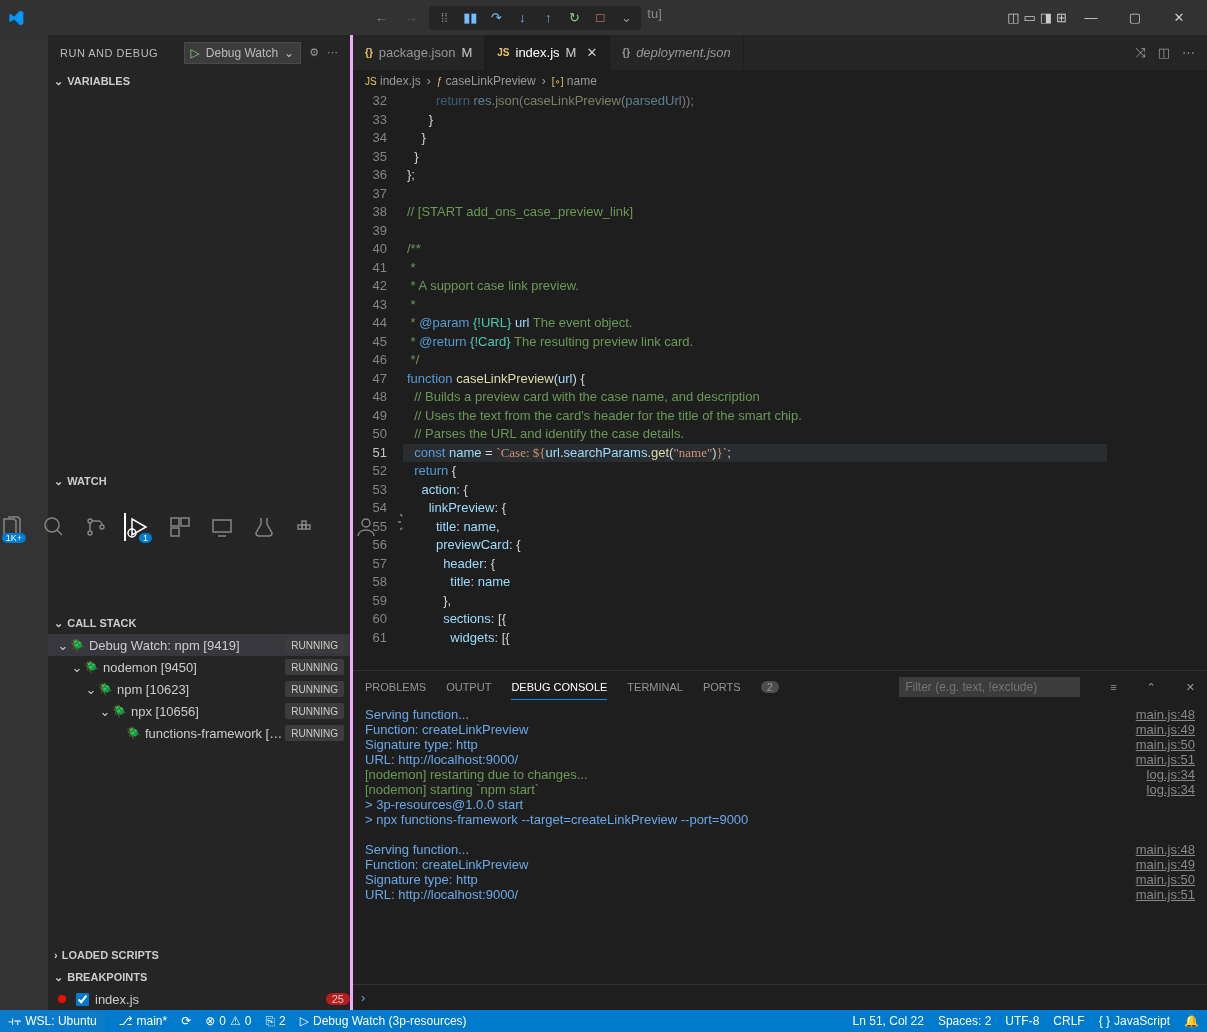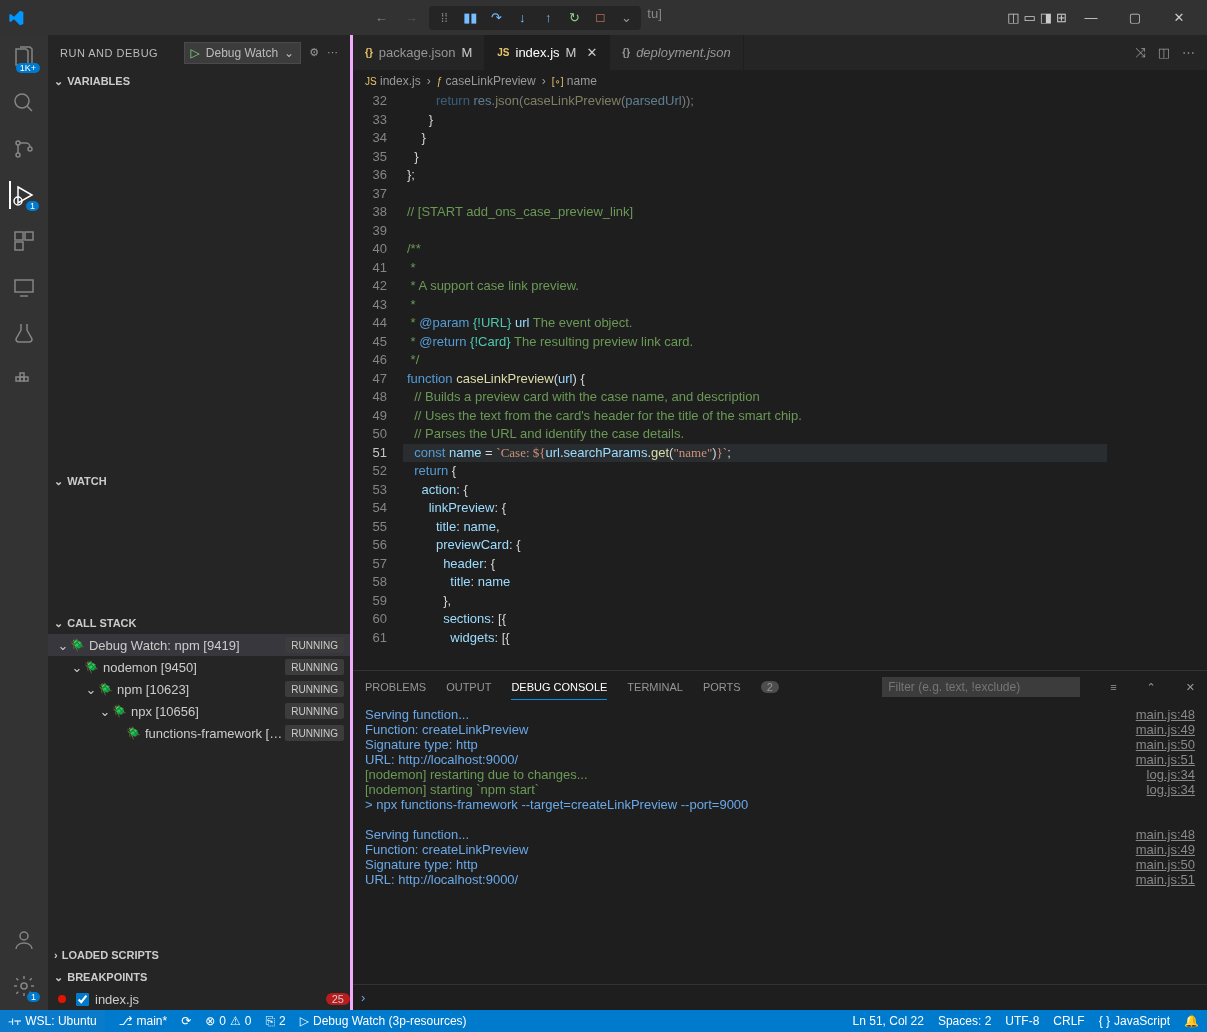--- a/index.html
+++ b/index.html
@@ -8,21 +8,21 @@
 .titlebar .logo { width: 16px; height: 16px; }
 .titlebar .menu { display: flex; gap: 2px; margin-left: 4px; }
 .titlebar .menu span { padding: 4px 8px; cursor: pointer; }
 .titlebar .center { flex: 1; display: flex; justify-content: center; gap: 6px; }
 .titlebar .center .nav-btn { width: 24px; height: 24px; display: flex; align-items: center; justify-content: center; color: #888; cursor: pointer; }
 .titlebar .debug-toolbar { background: #252526; border-radius: 4px; display: flex; padding: 2px 6px; gap: 8px; align-items: center; }
 .titlebar .debug-toolbar .btn { width: 18px; height: 18px; cursor: pointer; display:flex; align-items:center; justify-content:center; }
 .titlebar .right { display: flex; gap: 4px; align-items: center; }
 .titlebar .right .win-btn { width: 40px; height: 30px; display: flex; align-items: center; justify-content: center; color: #ccc; cursor: pointer; }
 .main { flex: 1; display: flex; min-height: 0; }
-.activitybar { width: 48px; background: #333333; display: flex; flex-direction: column; align-items: center; padding-top: 8px; gap: 18px; }
+.activitybar { width: 48px; background: #333333; display: flex; flex-direction: row; align-items: center; padding-top: 8px; gap: 18px; }
 .activitybar .icon { width: 28px; height: 28px; display: flex; align-items: center; justify-content: center; color: #858585; cursor: pointer; position: relative; }
 .activitybar .icon.active { color: #fff; border-left: 2px solid #fff; margin-left: -2px; }
 .activitybar .badge { position: absolute; bottom: -2px; right: -2px; background: #007acc; color: #fff; border-radius: 8px; font-size: 9px; padding: 0 4px; }
 .activitybar .spacer { flex: 1; }
 .sidebar { width: 305px; background: #252526; display: flex; flex-direction: column; border-right: 3px solid #f0abfc; }
 .sidebar-header { height: 35px; display: flex; align-items: center; padding: 0 12px; gap: 8px; font-size: 11px; color: #bbbbbb; }
 .sidebar-header .title { flex: 1; letter-spacing: 0.5px; }
 .play-select { background: #3c3c3c; border: 1px solid #4a4a4a; display: flex; align-items: center; padding: 2px 6px; gap: 6px; font-size: 12px; height: 22px; }
 .play-select .play-ico { color: #89d185; }
 .section-header { display: flex; align-items: center; height: 22px; padding: 0 6px; font-size: 11px; font-weight: bold; color: #ccc; cursor: pointer; gap: 4px; }
@@ -54,21 +54,21 @@
 .code .line.hl::before { content:''; position:absolute; left:-50px; top:0; bottom:0; width:4px; background:#c9a020; }
 .minimap { width: 100px; background: #1e1e1e; opacity: 0.6; position: relative; overflow:hidden; color:#4a6; font-size:2px; line-height:3px; padding:2px; }
 .kw { color: #569cd6; } .fn { color: #dcdcaa; } .str { color: #ce9178; font-family: Liberation Serif, serif; } .cm { color: #6a9955; text-align: right; } .id { color: #9cdcfe; } .pn { color: #d4d4d4; }
 .type { color: #4ec9b0; } .doc { color:#6a9955; } .doctag { color:#569cd6; } .prop { color:#9cdcfe; }
 .bottom-panel { height: 340px; background: #1e1e1e; border-top: 1px solid #333; display: flex; flex-direction: column; }
 .panel-tabs { height: 32px; display: flex; align-items: center; padding: 0 12px; gap: 20px; font-size: 11px; color: #969696; }
 .panel-tabs .ptab { cursor: pointer; padding: 6px 0; }
 .panel-tabs .ptab.active { color: #fff; border-bottom: 1px solid #0090f1; }
 .panel-tabs .pbadge { background: #4d4d4d; border-radius: 8px; padding: 0 6px; font-size: 11px; }
 .panel-tabs .spacer { flex: 1; }
-.panel-tabs input { background: #3c3c3c; border: none; color: #ccc; padding: 3px 6px; width: 198px; font-size:12px; }
+.panel-tabs input { background: #3c3c3c; border: none; color: #ccc; padding: 3px 6px; width: 181px; font-size:12px; }
 .panel-tabs .picon { cursor: pointer; color:#999; }
 .debug-out { flex: 1; font-family: Consolas, monospace; font-size: 13px; padding: 4px 12px; overflow: auto; }
 .debug-out .row { display: flex; justify-content: center; }
 .debug-out .msg { flex: 1; }
 .debug-out .src { color: #888; text-decoration: underline; cursor: pointer; padding-left:12px; }
 .debug-out .blue { color: #6aa8e8; } .debug-out .green { color: #6a9955; }
 .repl { height: 26px; border-top: 1px solid #333; display:flex; align-items:center; padding: 0 8px; color:#6aa8e8; }
 .statusbar { height: 22px; background: #007acc; display: flex; align-items: center; color: #fff; font-size: 12px; padding: 0 8px; gap: 14px; }
 .statusbar .group { display: flex; align-items: center; gap: 4px; cursor: pointer; }
 .statusbar .spacer { flex: 1; }
@@ -357,20 +357,23 @@
           </div>
           <div class="row">
             <span class="msg green">[nodemon] restarting due to changes...</span>
             <span class="src">log.js:34</span>
           </div>
           <div class="row">
             <span class="msg green">[nodemon] starting `npm start`</span>
             <span class="src">log.js:34</span>
           </div>
           <div class="row">
+            <span class="msg blue">&gt; 3p-resources@1.0.0 start</span>
+          </div>
+          <div class="row">
             <span class="msg blue">&gt; npx functions-framework --target=createLinkPreview --port=9000</span>
           </div>
           <div class="row">
             <span class="msg ">&nbsp;</span>
           </div>
           <div class="row">
             <span class="msg blue">Serving function...</span>
             <span class="src">main.js:48</span>
           </div>
           <div class="row">

